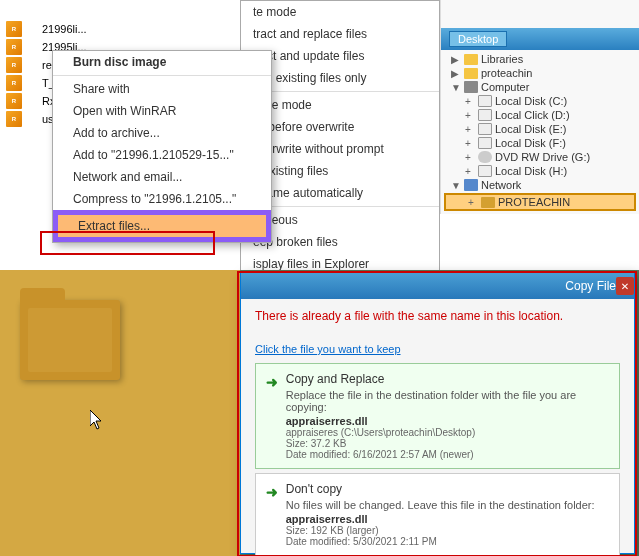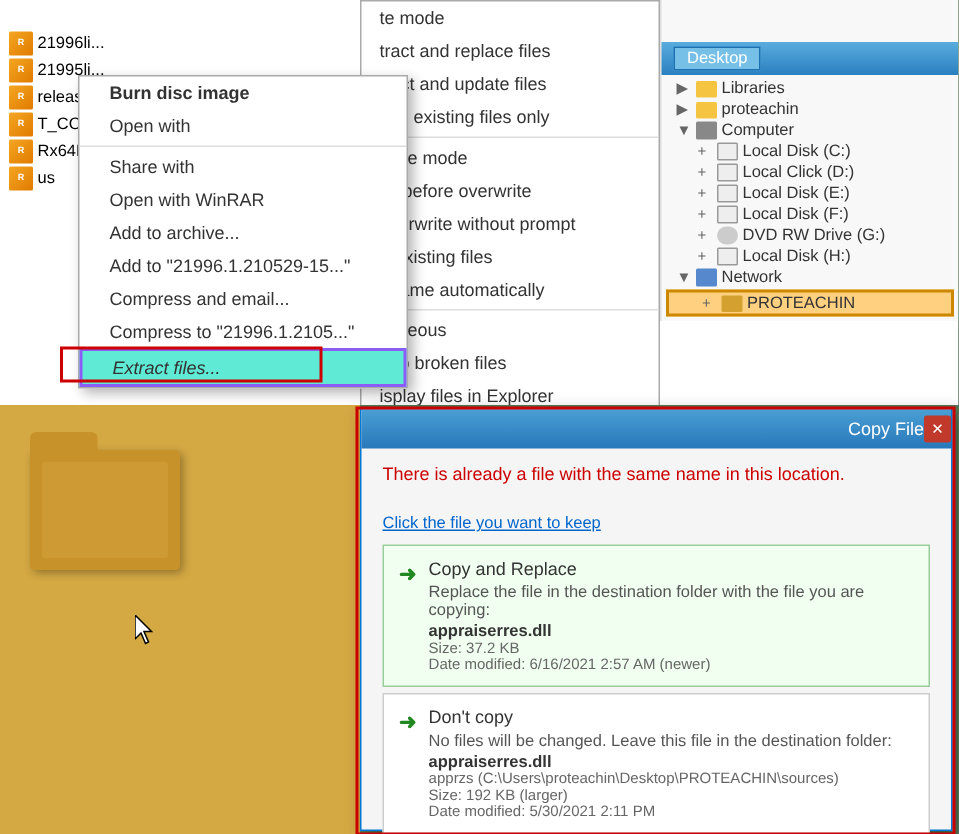--- a/index.html
+++ b/index.html
@@ -56,25 +56,24 @@
     }
 
     .context-menu-item {
       padding: 4px 20px;
       cursor: pointer;
       color: #333;
       white-space: nowrap;
     }
 
     .context-menu-item.extract-files {
-      background: #5eead4;
-      border: 2px solid #8b5cf6;
+      background: #fdba74;
+      border: 5px solid #8b5cf6;
       color: #333;
       font-weight: normal;
-      font-style: italic;
     }
 
     .context-menu-separator {
       height: 1px;
       background: #ddd;
       margin: 2px 0;
     }
 
     .context-menu-item-bold {
       font-weight: bold;
@@ -298,21 +297,21 @@
       left: 88px;
       font-size: 11px;
       color: #333;
       font-weight: normal;
     }
 
     .file-row {
       display: flex;
       align-items: center;
       padding: 1px 2px;
-      gap: 3px;
+      gap: 20px;
       font-size: 11px;
       color: #000;
     }
 
     .submenu-item {
       padding: 4px 12px;
       cursor: pointer;
       color: #333;
     }
 
@@ -356,27 +355,26 @@
     </div>
     <div class="file-row">
       <div class="file-icon-rar">R</div>
       <span>us</span>
     </div>
   </div>
 </div>
 
 <div class="context-menu">
   <div class="context-menu-item context-menu-item-bold">Burn disc image</div>
-  <div class="context-menu-item">Open with</div>
   <div class="context-menu-separator"></div>
   <div class="context-menu-item">Share with</div>
   <div class="context-menu-item">Open with WinRAR</div>
   <div class="context-menu-item">Add to archive...</div>
   <div class="context-menu-item">Add to "21996.1.210529-15..."</div>
-  <div class="context-menu-item">Compress and email...</div>
+  <div class="context-menu-item">Network and email...</div>
   <div class="context-menu-item">Compress to "21996.1.2105..."</div>
   <div class="context-menu-item extract-files">Extract files...</div>
 </div>
 
 <div class="file-tree">
 
   <div style="position:absolute; top:0; left:0; width:200px; background:white; border:1px solid #aaa; font-size:12px; z-index:90;">
     <div class="submenu-item">te mode</div>
     <div class="submenu-item">tract and replace files</div>
     <div class="submenu-item">tract and update files</div>
@@ -493,32 +491,32 @@
   <div class="dialog-body">
     <div class="dialog-warning">There is already a file with the same name in this location.</div>
     <div class="dialog-subtitle">Click the file you want to keep</div>
 
     <div class="dialog-option copy-replace">
       <span class="option-arrow">➜</span>
       <div class="option-content">
         <div class="option-title">Copy and Replace</div>
         <div class="option-desc">Replace the file in the destination folder with the file you are copying:</div>
         <div class="option-filename">appraiserres.dll</div>
+        <div class="option-path">appraiseres (C:\Users\proteachin\Desktop)</div>
         <div class="option-meta">Size: 37.2 KB</div>
         <div class="option-meta">Date modified: 6/16/2021 2:57 AM (newer)</div>
       </div>
     </div>
 
     <div class="dialog-option dont-copy">
       <span class="option-arrow">➜</span>
       <div class="option-content">
         <div class="option-title">Don't copy</div>
         <div class="option-desc">No files will be changed. Leave this file in the destination folder:</div>
         <div class="option-filename">appraiserres.dll</div>
-        <div class="option-path">apprzs (C:\Users\proteachin\Desktop\PROTEACHIN\sources)</div>
         <div class="option-meta">Size: 192 KB (larger)</div>
         <div class="option-meta">Date modified: 5/30/2021 2:11 PM</div>
       </div>
     </div>
   </div>
 </div>
 
 <div class="red-outline-1"></div>
 
 <div class="red-outline-2"></div>

